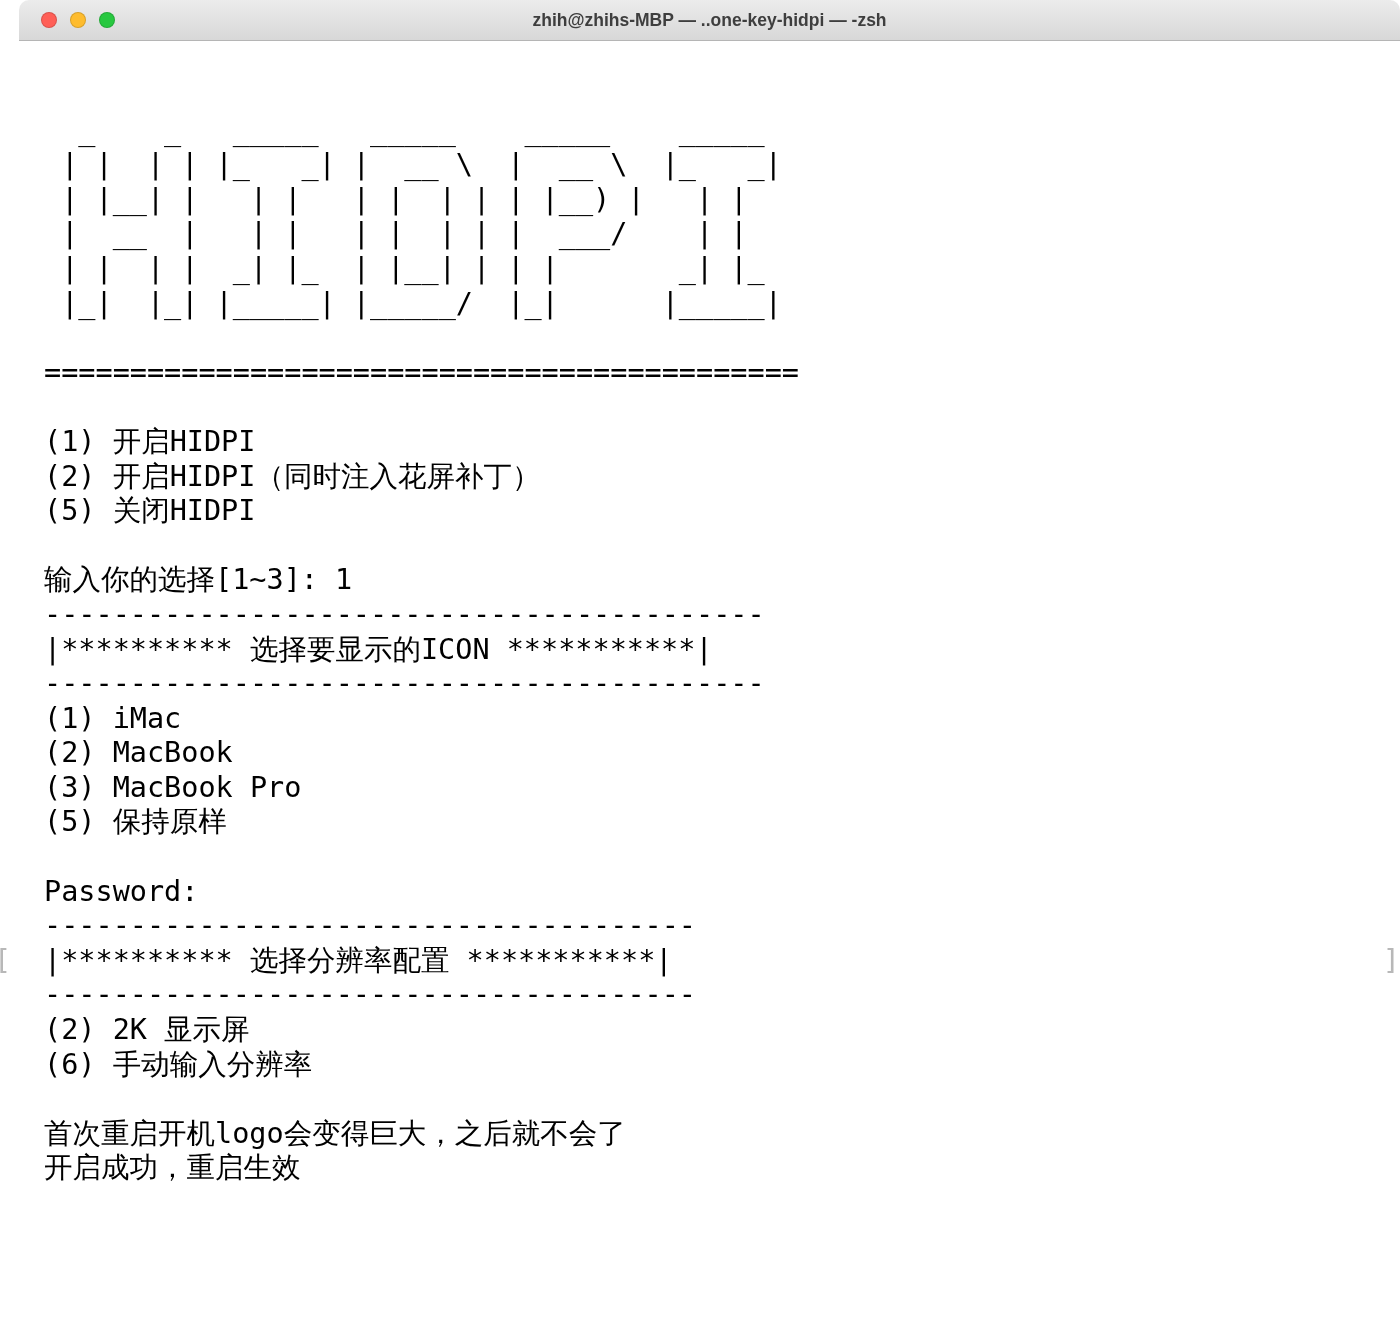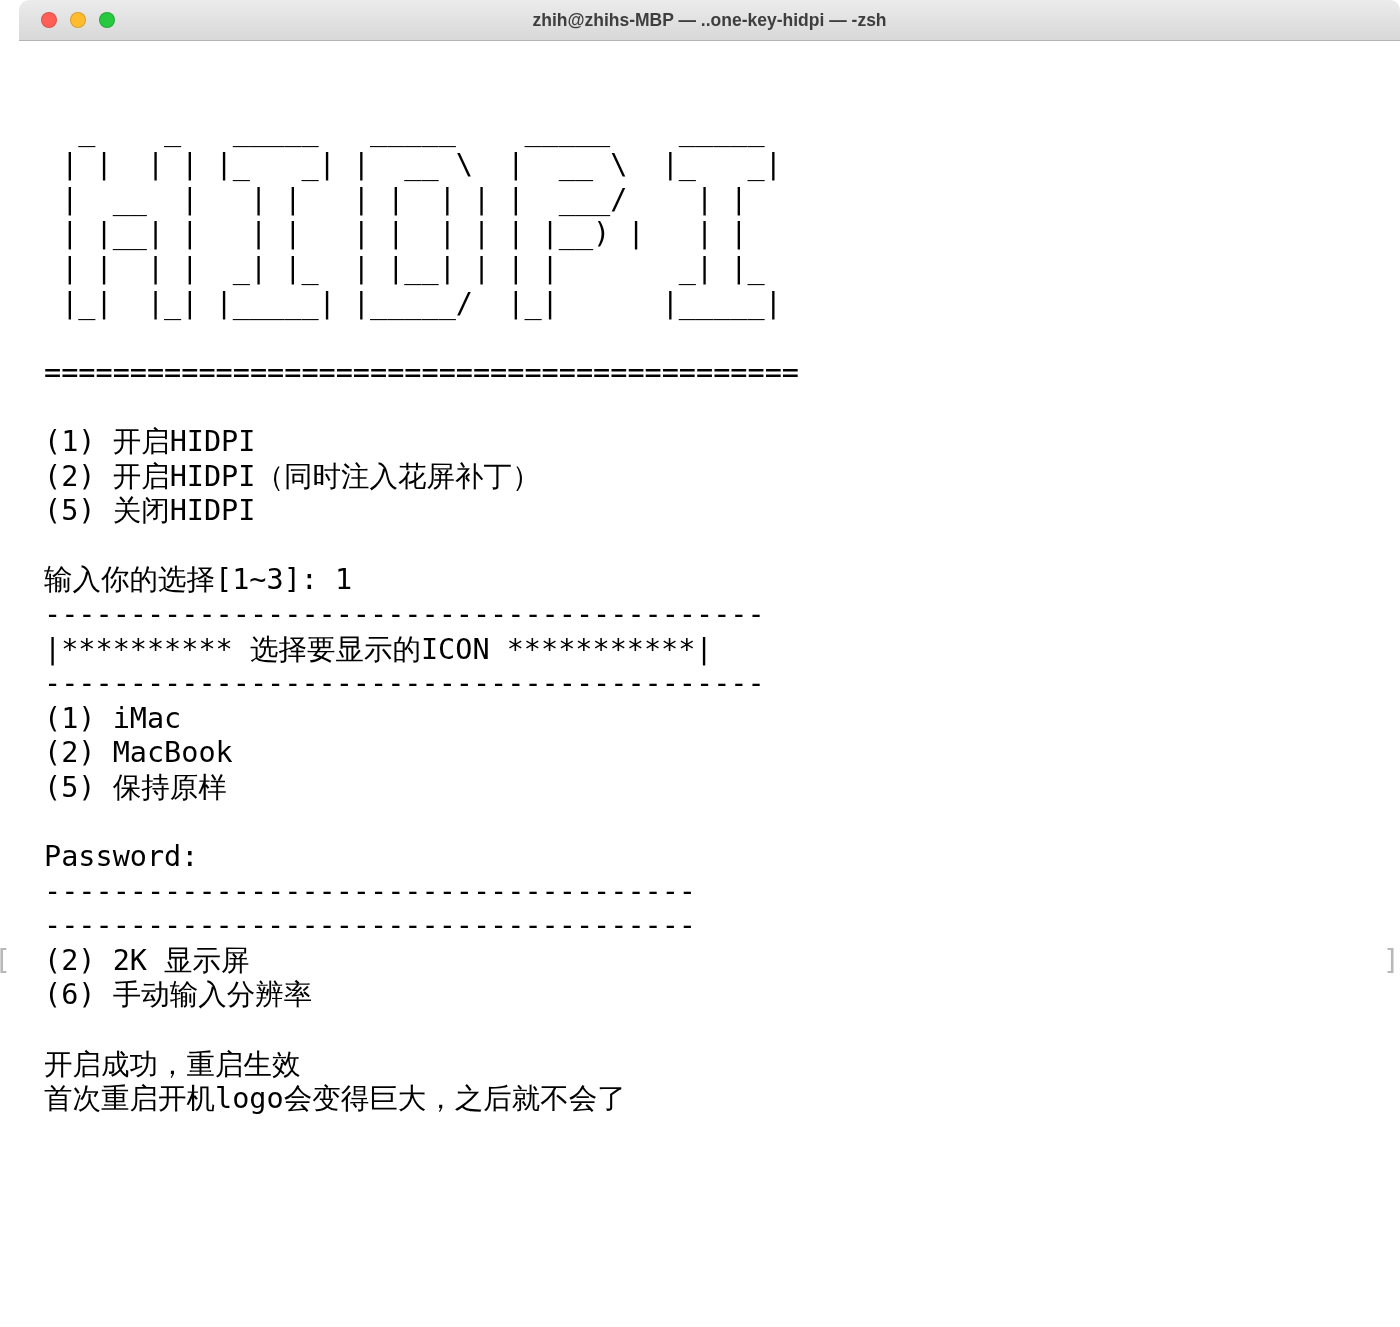--- a/index.html
+++ b/index.html
@@ -89,47 +89,49 @@
       <button class="tl-btn tl-minimize" title="minimize"></button>
       <button class="tl-btn tl-zoom" title="zoom"></button>
     </div>
     <div class="title">zhih@zhihs-MBP — ..one-key-hidpi — -zsh</div>
   </div>
 
   <div class="screen">
     <div class="line"></div>
     <div class="line">  _    _   _____   _____    _____    _____ </div>
     <div class="line"> | |  | | |_   _| |  __ \  |  __ \  |_   _|</div>
+    <div class="line"> | |__| |   | |   | |  | | | |__) |   | |  </div>
     <div class="line"> |  __  |   | |   | |  | | |  ___/    | |  </div>
-    <div class="line"> | |__| |   | |   | |  | | | |__) |   | |  </div>
     <div class="line"> | |  | |  _| |_  | |__| | | |       _| |_ </div>
     <div class="line"> |_|  |_| |_____| |_____/  |_|      |_____|</div>
     <div class="line"></div>
     <div class="line">============================================</div>
     <div class="line"></div>
     <div class="line">(1) 开启HIDPI</div>
     <div class="line">(2) 开启HIDPI（同时注入花屏补丁）</div>
     <div class="line">(5) 关闭HIDPI</div>
     <div class="line"></div>
     <div class="line">输入你的选择[1~3]: 1</div>
     <div class="line">------------------------------------------</div>
     <div class="line">|********** 选择要显示的ICON ***********|</div>
     <div class="line">------------------------------------------</div>
     <div class="line">(1) iMac</div>
     <div class="line">(2) MacBook</div>
+    <div class="line">(3) MacBook Pro</div>
     <div class="line">(5) 保持原样</div>
     <div class="line"></div>
     <div class="line">Password:</div>
     <div class="line">--------------------------------------</div>
+    <div class="line">|********** 选择分辨率配置 ***********|</div>
     <div class="line">--------------------------------------</div>
     <div class="line">(2) 2K 显示屏</div>
     <div class="line">(6) 手动输入分辨率</div>
     <div class="line"></div>
+    <div class="line">首次重启开机logo会变得巨大，之后就不会了</div>
     <div class="line">开启成功，重启生效</div>
-    <div class="line">首次重启开机logo会变得巨大，之后就不会了</div>
 
     <div class="line">
       
     </div>
 
     <div class="mark mark-left">[</div>
     <div class="mark mark-right">]</div>
   </div>
 
 </div>

